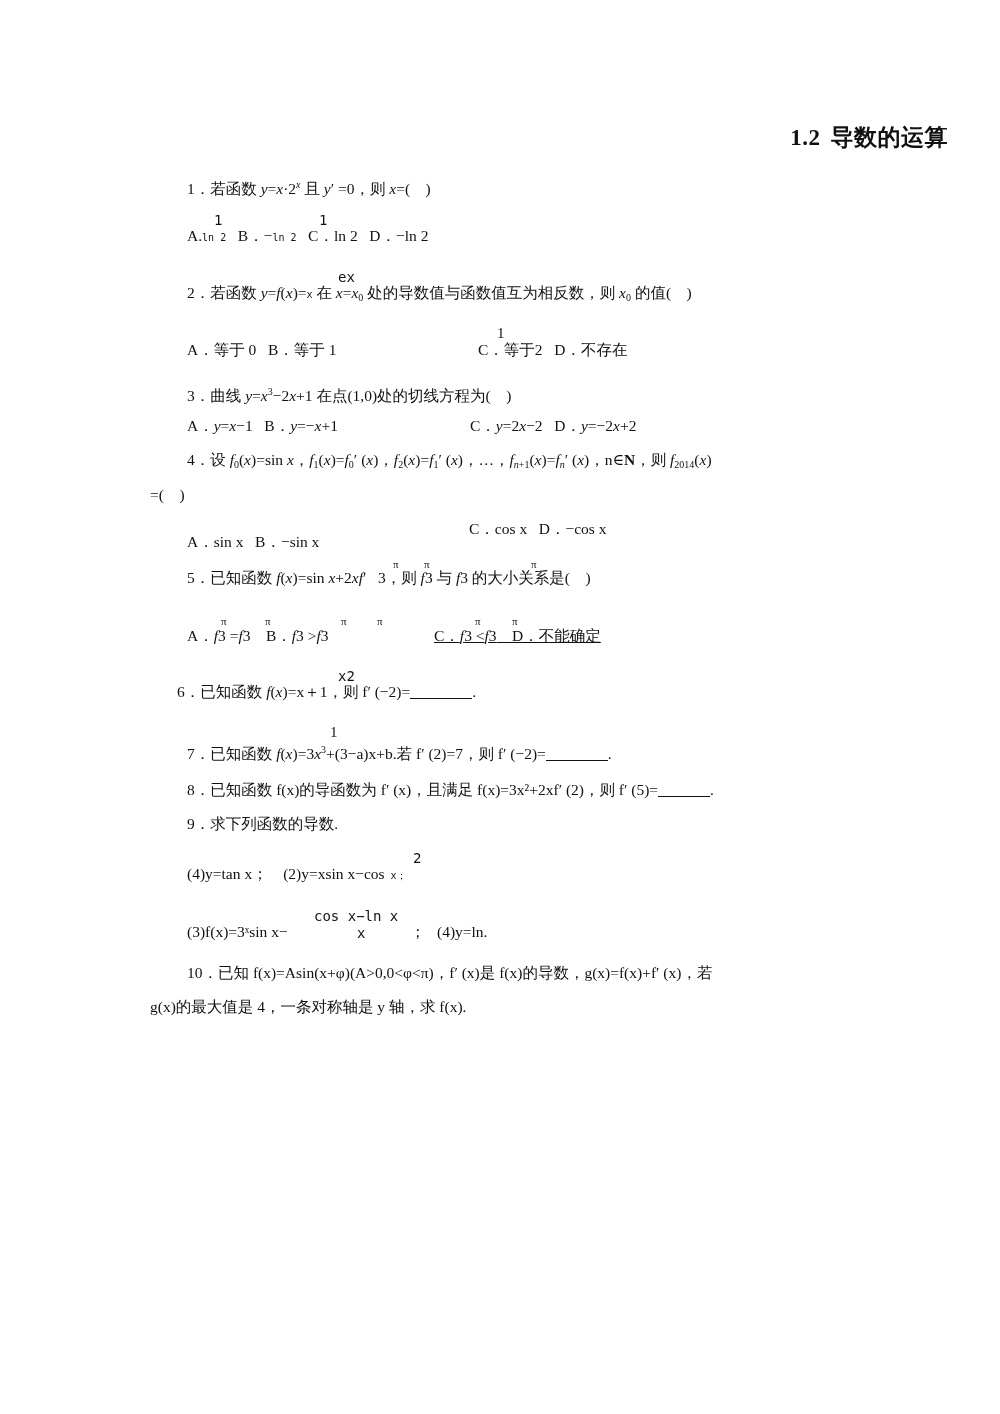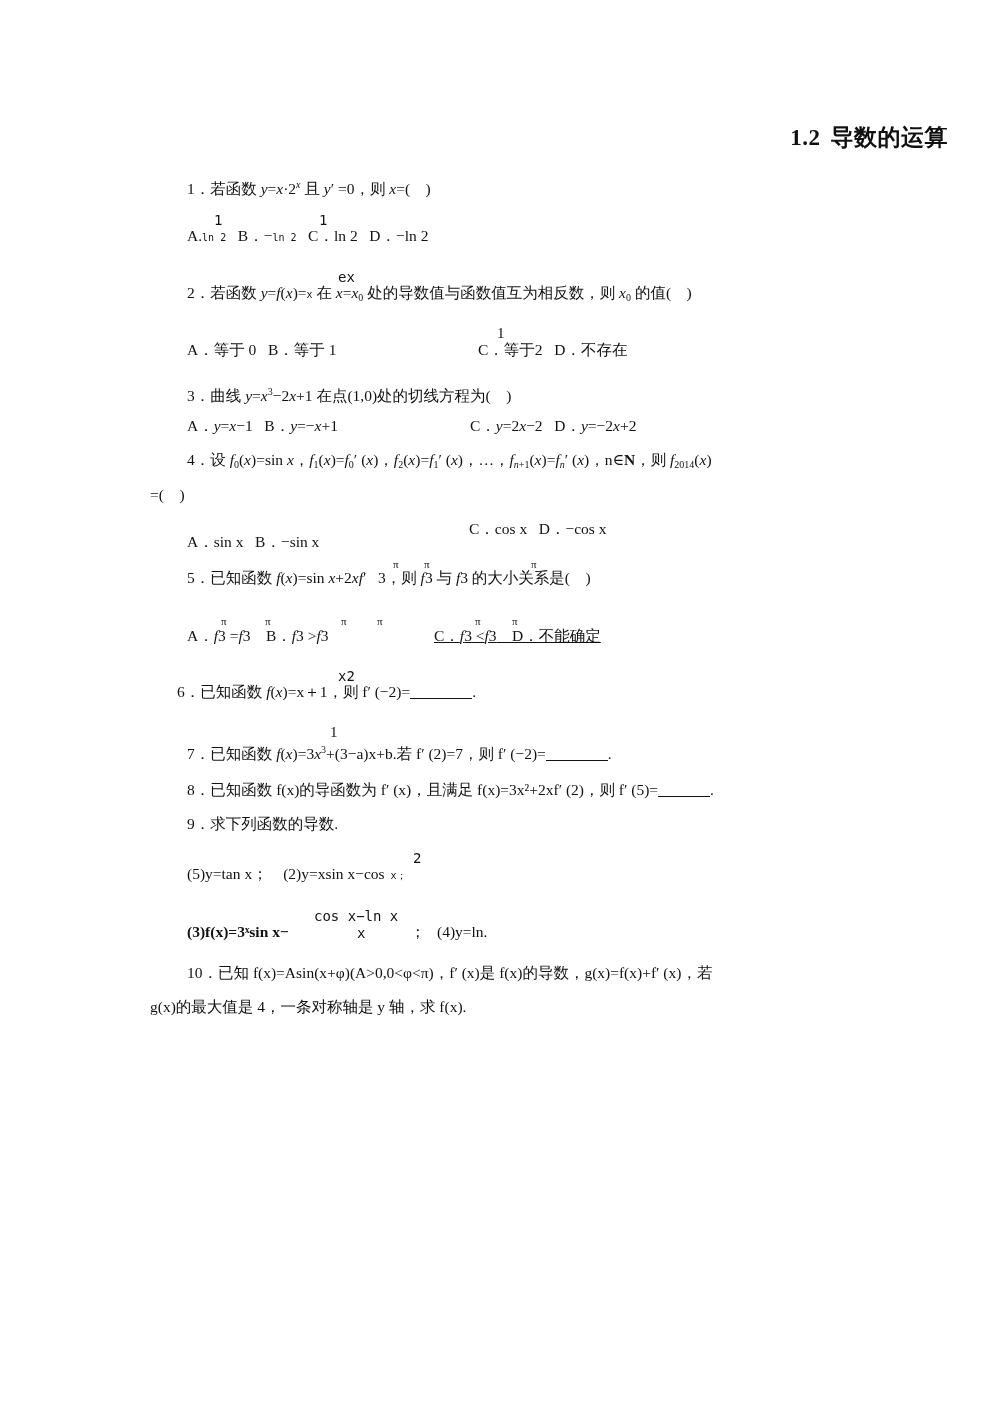--- a/index.html
+++ b/index.html
@@ -113,23 +113,23 @@
   <span>7．已知函数 </span><span class="i">f</span>(<span class="i">x</span>)=3<span class="i">x</span><span class="sup">3</span><span>+(3−a)x+b.若 f′ (2)=7，则 f′ (−2)=</span><span class="blank" style="width:62px;"></span><span>.</span>
 </div>
 
 <div class="line" style="top:780px;left:187px;">
   <span>8．已知函数 f(x)的导函数为 f′ (x)，且满足 f(x)=3x²+2xf′ (2)，则 f′ (5)=</span><span class="blank" style="width:52px;"></span><span>.</span>
 </div>
 
 <div class="line" style="top:814px;left:187px;">9．求下列函数的导数.</div>
 <div class="over mono" style="top:851px;left:413px;">2</div>
 <div class="line" style="top:864px;left:187px;">
-  <span>(5)y=tan x；</span>&nbsp;&nbsp;&nbsp;
+  <span>(4)y=tan x；</span>&nbsp;&nbsp;&nbsp;
   <span><span>(2)y=xsin x−cos</span><span class="mono"> x；</span></span>
 </div>
 <div class="over mono" style="top:909px;left:314px;">cos x−ln x</div>
 <div class="over mono" style="top:926px;left:357px;">x</div>
-<div class="line" style="top:922px;left:187px;font-weight:bold;">(3)f(x)=3ˣsin x−</div>
+<div class="line" style="top:922px;left:187px;">(3)f(x)=3ˣsin x−</div>
 <div class="line" style="top:922px;left:410px;">；</div>
 <div class="line" style="top:922px;left:437px;">(4)y=ln.</div>
 
 <div class="line" style="top:963px;left:187px;">10．已知 f(x)=Asin(x+φ)(A&gt;0,0&lt;φ&lt;π)，f′ (x)是 f(x)的导数，g(x)=f(x)+f′ (x)，若</div>
 <div class="line" style="top:997px;left:150px;">g(x)的最大值是 4，一条对称轴是 y 轴，求 f(x).</div>
 
 </body></html>

